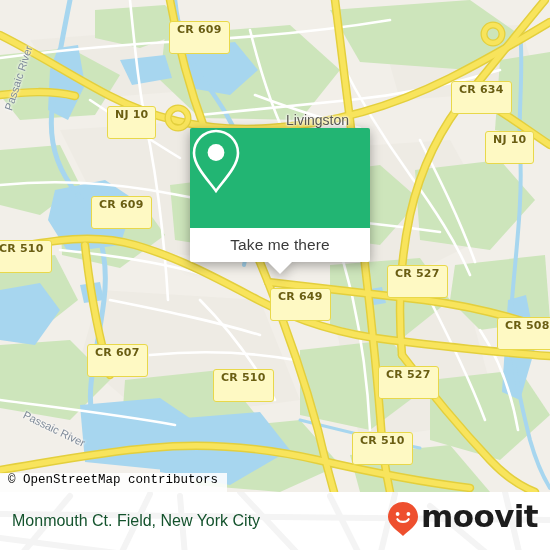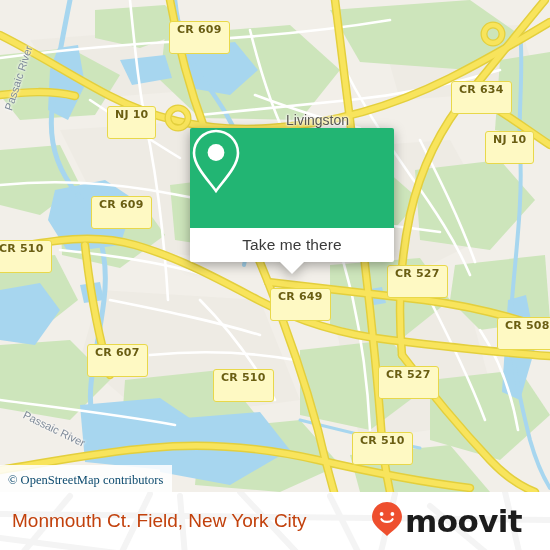--- a/index.html
+++ b/index.html
@@ -47,33 +47,33 @@
     font-size: 11px;
     font-family: "Liberation Sans", sans-serif;
     white-space: nowrap;
     text-shadow: 0 0 3px #fff, 0 0 3px #fff;
   }
 
   
   #attrib {
     position: absolute; left: 0; bottom: 0;
     background: rgba(255,255,255,.86);
-    color: #0c4a6e;
+    color: #000000;
     font-size: 12.5px;
-    font-family: Liberation Serif, serif;
-    padding: 8px 9px 4px 8px;
+    font-family: Liberation Mono, monospace;
+    padding: 0 9px 4px 8px;
     white-space: nowrap;
     line-height: 15px;
   }
 
   
   #card {
     position: absolute;
     left: 190px; top: 128px;
-    width: 204px;
+    width: 180px;
     filter: drop-shadow(0 3px 6px rgba(0,0,0,.34));
   }
   #card-green {
     background: #22b573;
     height: 100px;
     display: flex; align-items: center; justify-content: center;
     border-radius: 2px 2px 0 0;
   }
   #card-green svg { display: block; }
   #card-foot {
@@ -101,29 +101,29 @@
   #footer {
     position: absolute; left: 0; top: 492px;
     width: 550px; height: 58px;
     background: #ffffff;
     overflow: hidden;
   }
   #footer-watermark { position: absolute; left: 0; top: -6px; opacity: 1; }
   #footer-title {
     position: absolute; left: 12px; top: 50%;
     transform: translateY(-50%);
-    color: #c2410c;
-    font-size: 19px;
+    color: #14532d;
+    font-size: 16px;
     font-family: "Liberation Sans", sans-serif;
     white-space: nowrap;
   }
   #brand {
-    position: absolute; right: 28px; top: 50%;
+    position: absolute; right: 12px; top: 50%;
     transform: translateY(-50%);
-    display: flex; align-items: center; gap: 2px;
+    display: flex; align-items: flex-start; gap: 2px;
   }
   #brand-mark { display: block; }
   #brand-text {
     color: #1c1c1c;
     font-size: 31px;
     font-weight: bold;
     letter-spacing: -.6px;
     font-family: "DejaVu Sans", sans-serif;
     line-height: 31px;
   }

